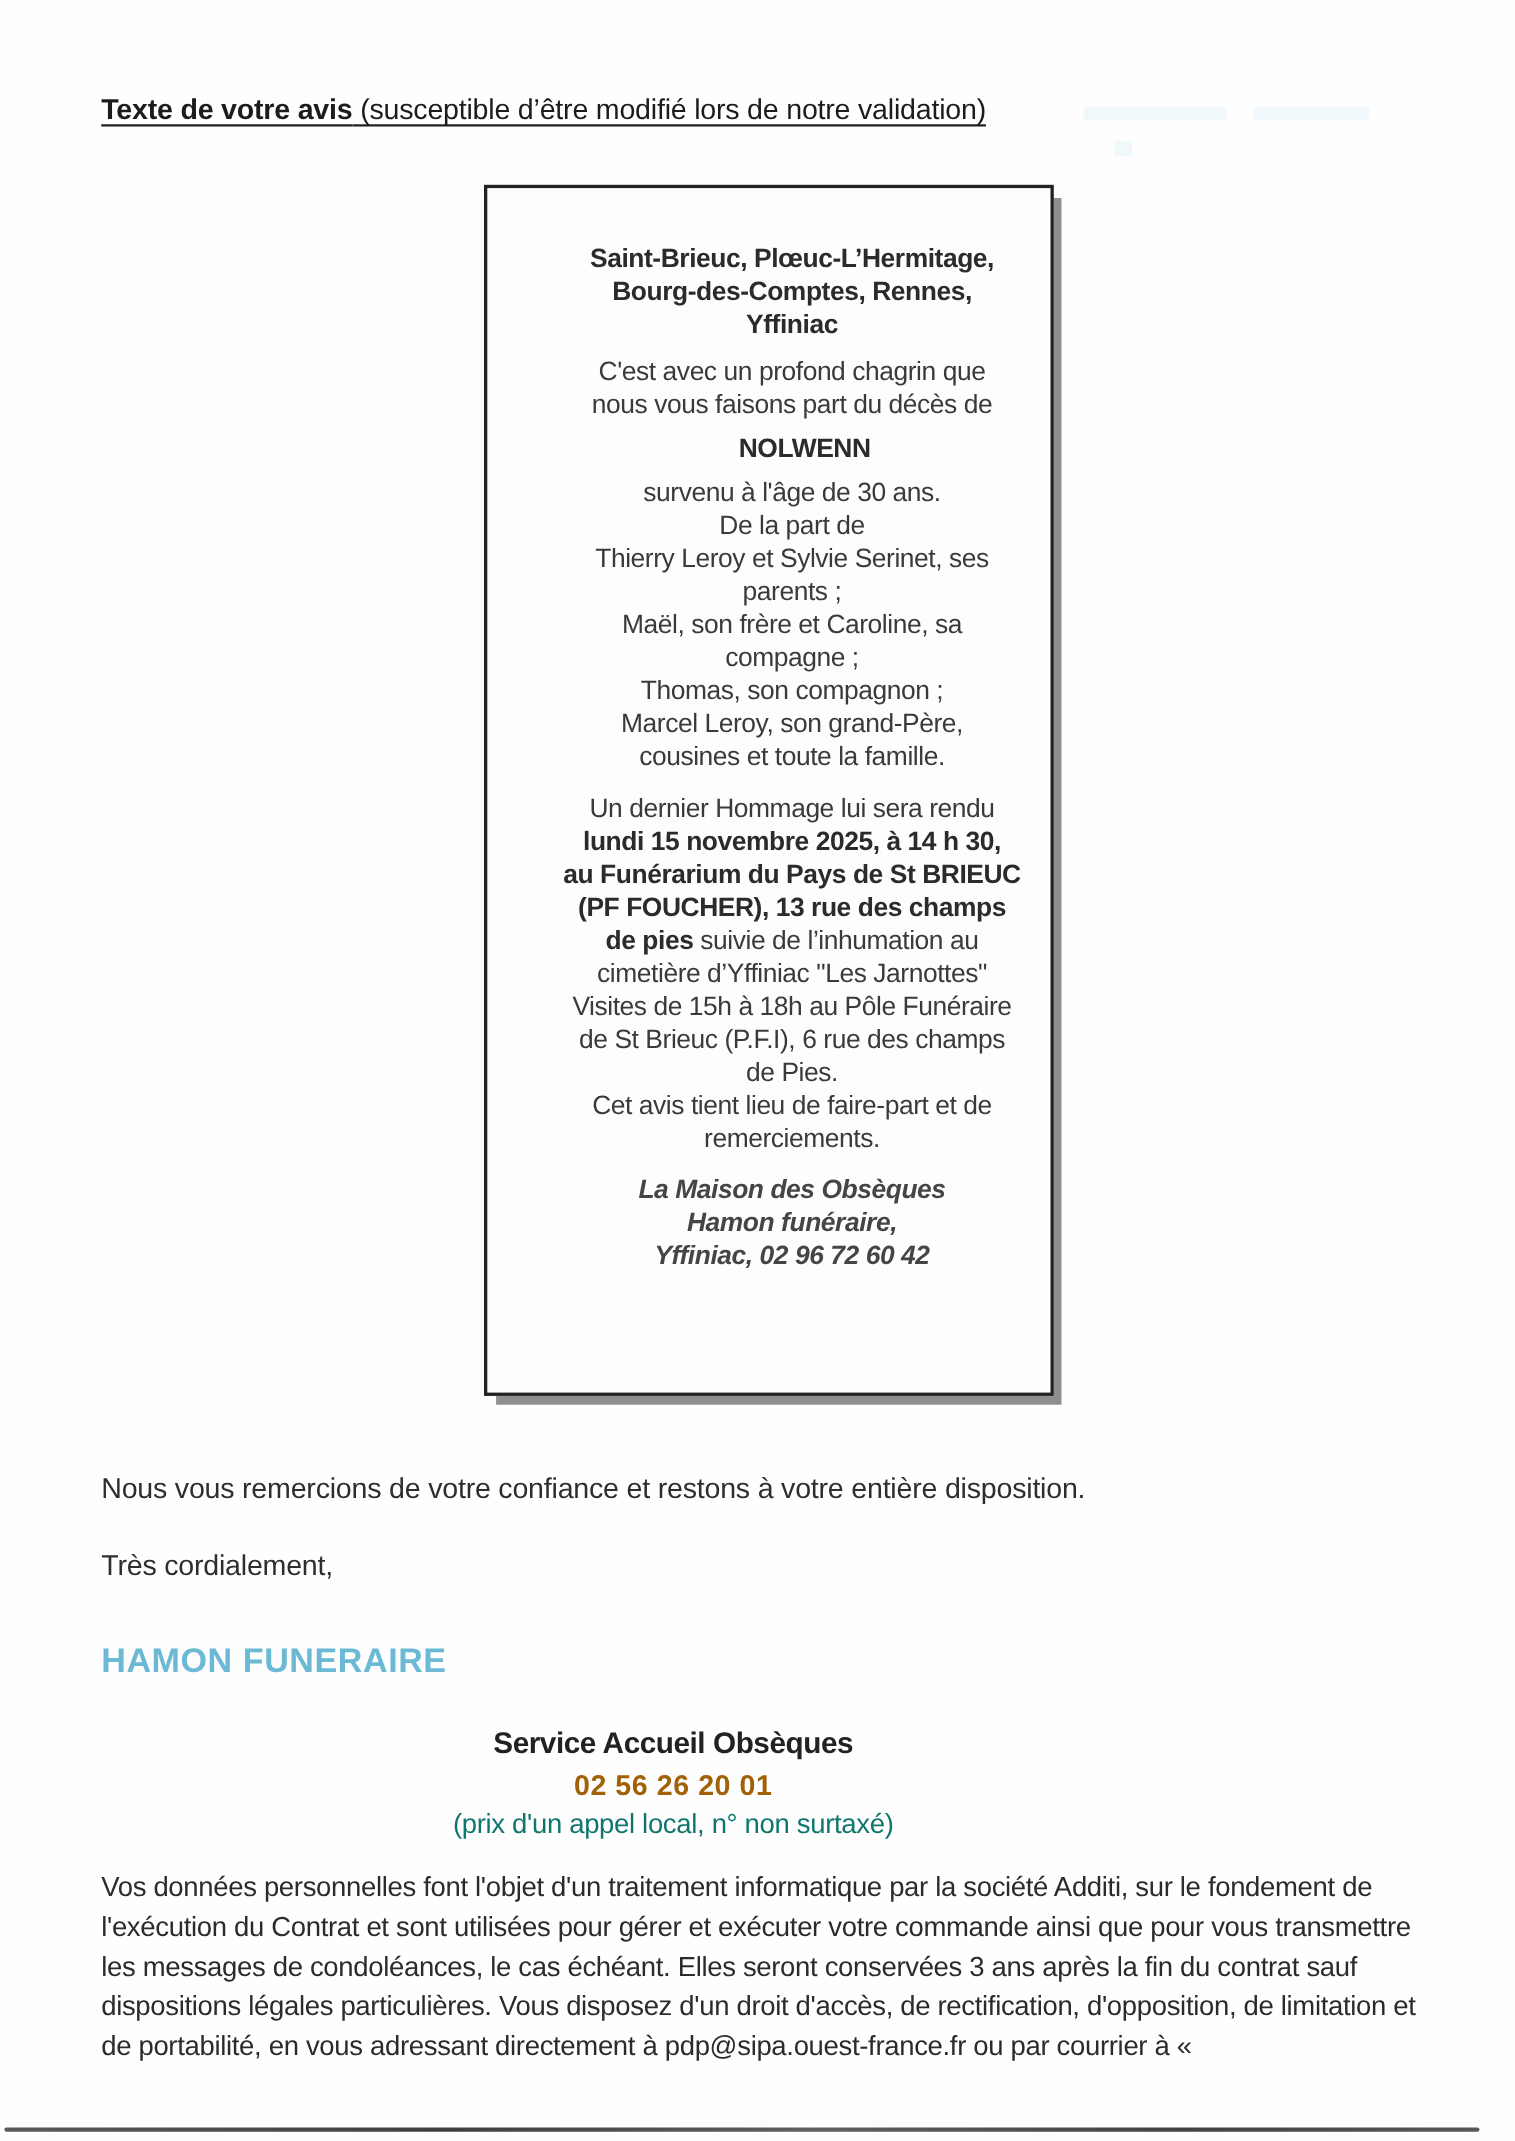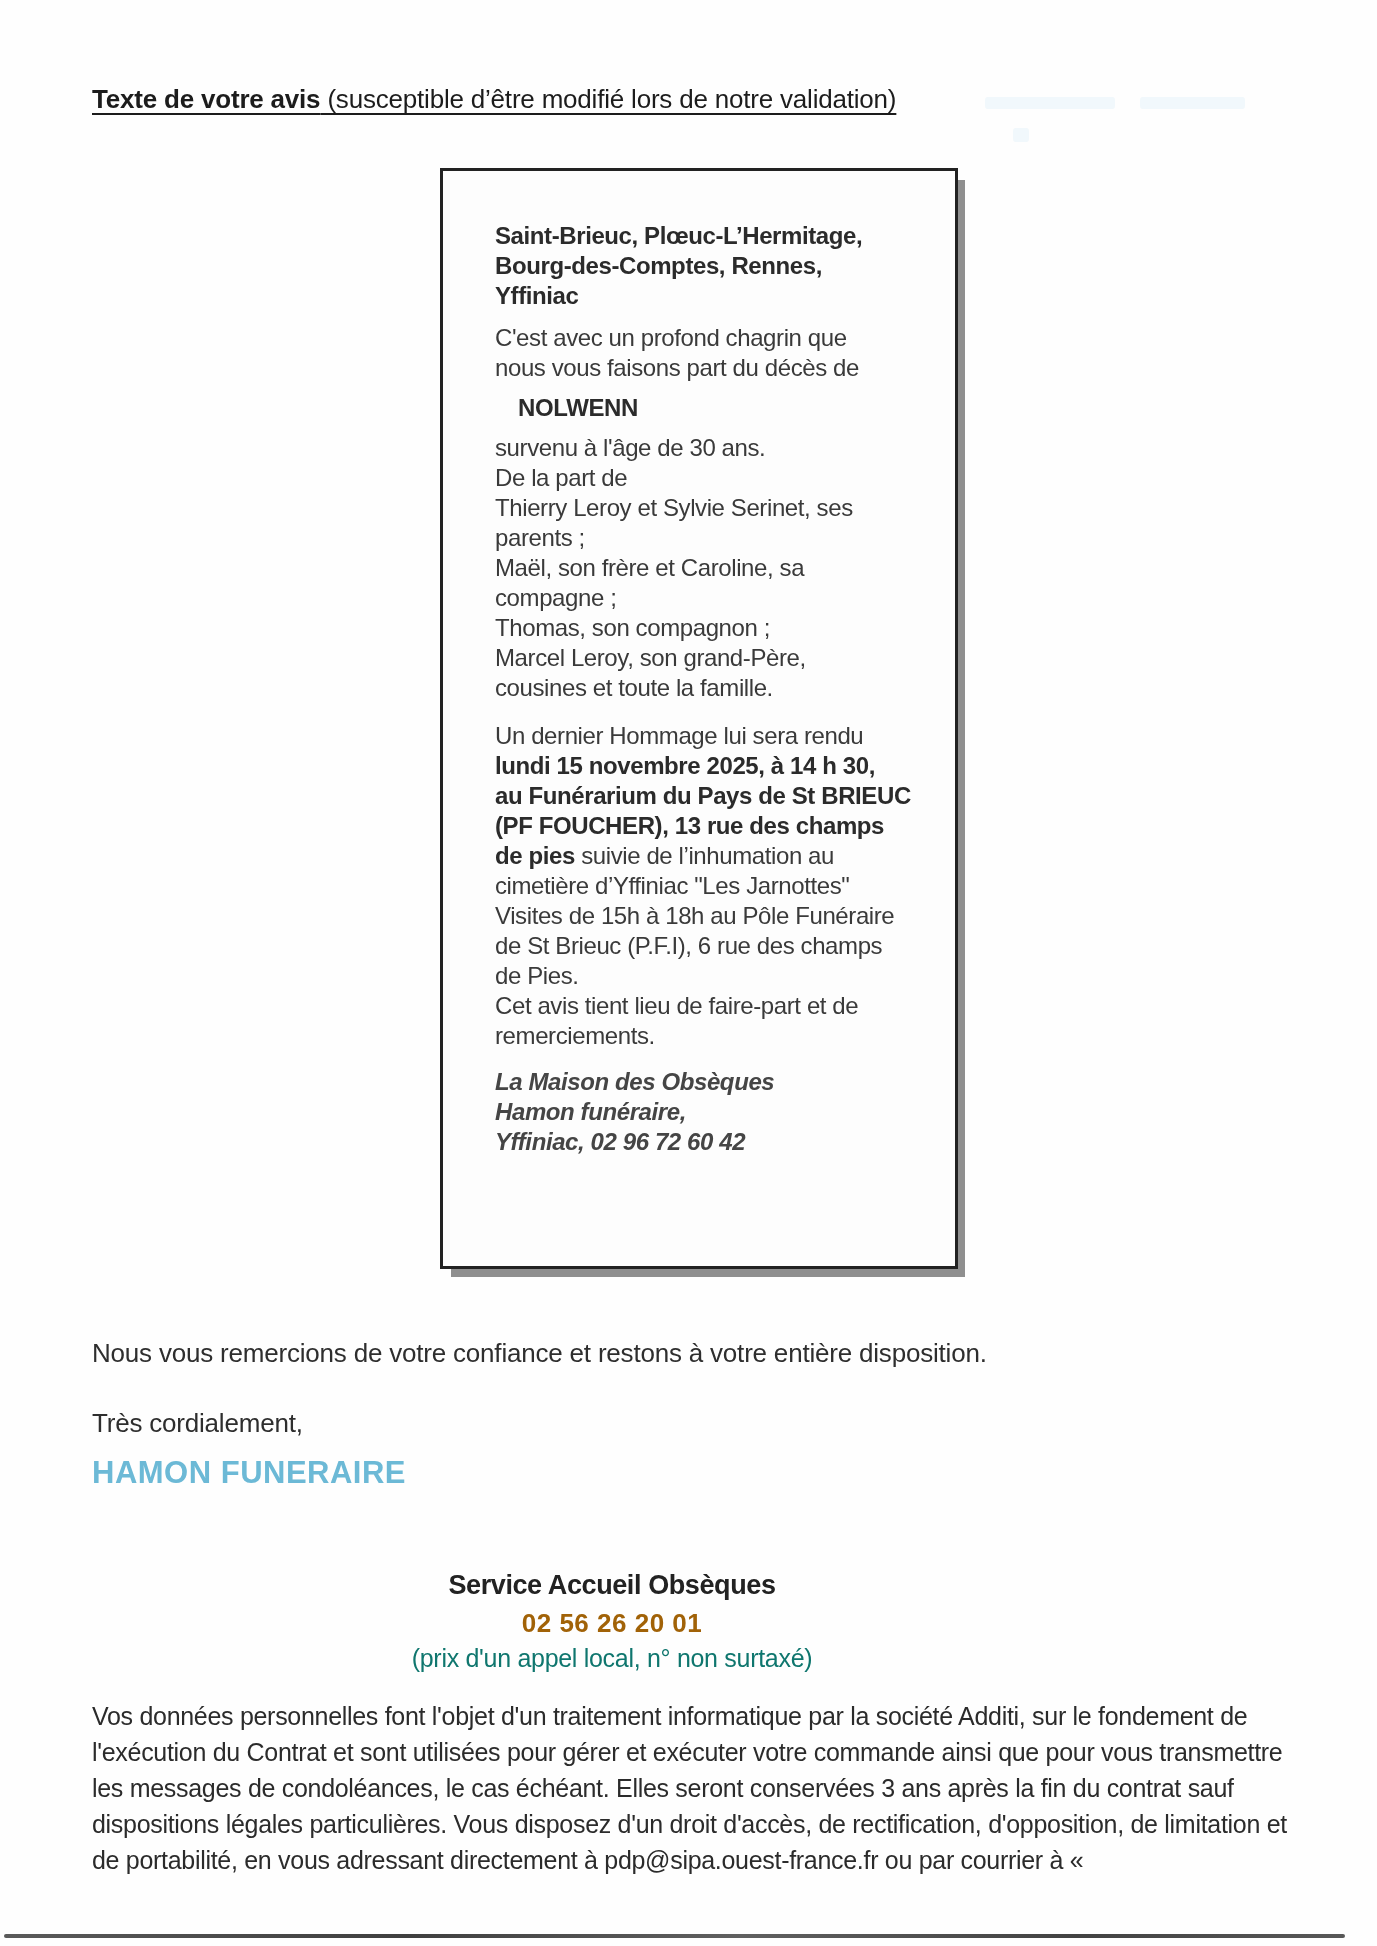--- a/index.html
+++ b/index.html
@@ -1,21 +1,21 @@
 <!DOCTYPE html>
 <html><head>
 <meta charset="utf-8">
 <style>
   html,body{margin:0;padding:0;}
   body{
     width:1377px;height:1946px;position:relative;overflow:hidden;
     background:#fefefe;color:#2e2e2e;
     font-family:"Liberation Sans","DejaVu Sans",sans-serif;
   }
-  .abs{position:absolute;}
+  .abs{position:absolute;text-align:center;}
 
   
   .page-title{
     left:92px;top:84px;font-size:26px;line-height:30px;color:#1c1c1c;
     text-decoration:underline;text-underline-offset:5px;
     text-decoration-thickness:2px;letter-spacing:-0.2px;white-space:nowrap;
   }
   .page-title .t-bold{font-weight:bold;}
 
   
@@ -98,21 +98,21 @@
       <div class="notice-line"><span class="s-r">Cet avis tient lieu de faire-part et de</span></div>
       <div class="notice-line"><span class="s-r">remerciements.</span></div>
       <div class="notice-line" style="margin-top: 16px;"><span class="s-i">La Maison des Obsèques</span></div>
       <div class="notice-line"><span class="s-i">Hamon funéraire,</span></div>
       <div class="notice-line"><span class="s-i">Yffiniac, 02 96 72 60 42</span></div>
     </div>
 </div>
 
 <div class="abs thanks">Nous vous remercions de votre confiance et restons à votre entière disposition.</div>
 <div class="abs salutation">Très cordialement,</div>
-<div class="abs company" style="color: rgb(108, 185, 214);">HAMON FUNERAIRE</div>
+<div class="abs company" style="color: rgb(108, 185, 214); margin-top: 37px;">HAMON FUNERAIRE</div>
 
 <div class="abs contact-block">
   <div class="service-title">Service Accueil Obsèques</div>
   <div class="service-phone">02 56 26 20 01</div>
   <div class="service-note">(prix d'un appel local, n° non surtaxé)</div>
 </div>
 
 <div class="abs privacy">Vos données personnelles font l'objet d'un traitement informatique par la société Additi, sur le fondement de l'exécution du Contrat et sont utilisées pour gérer et exécuter votre commande ainsi que pour vous transmettre les messages de condoléances, le cas échéant. Elles seront conservées 3 ans après la fin du contrat sauf dispositions légales particulières. Vous disposez d'un droit d'accès, de rectification, d'opposition, de limitation et de portabilité, en vous adressant directement à pdp@sipa.ouest-france.fr ou par courrier à «</div>
 
 <div class="abs bottom-edge"></div>

